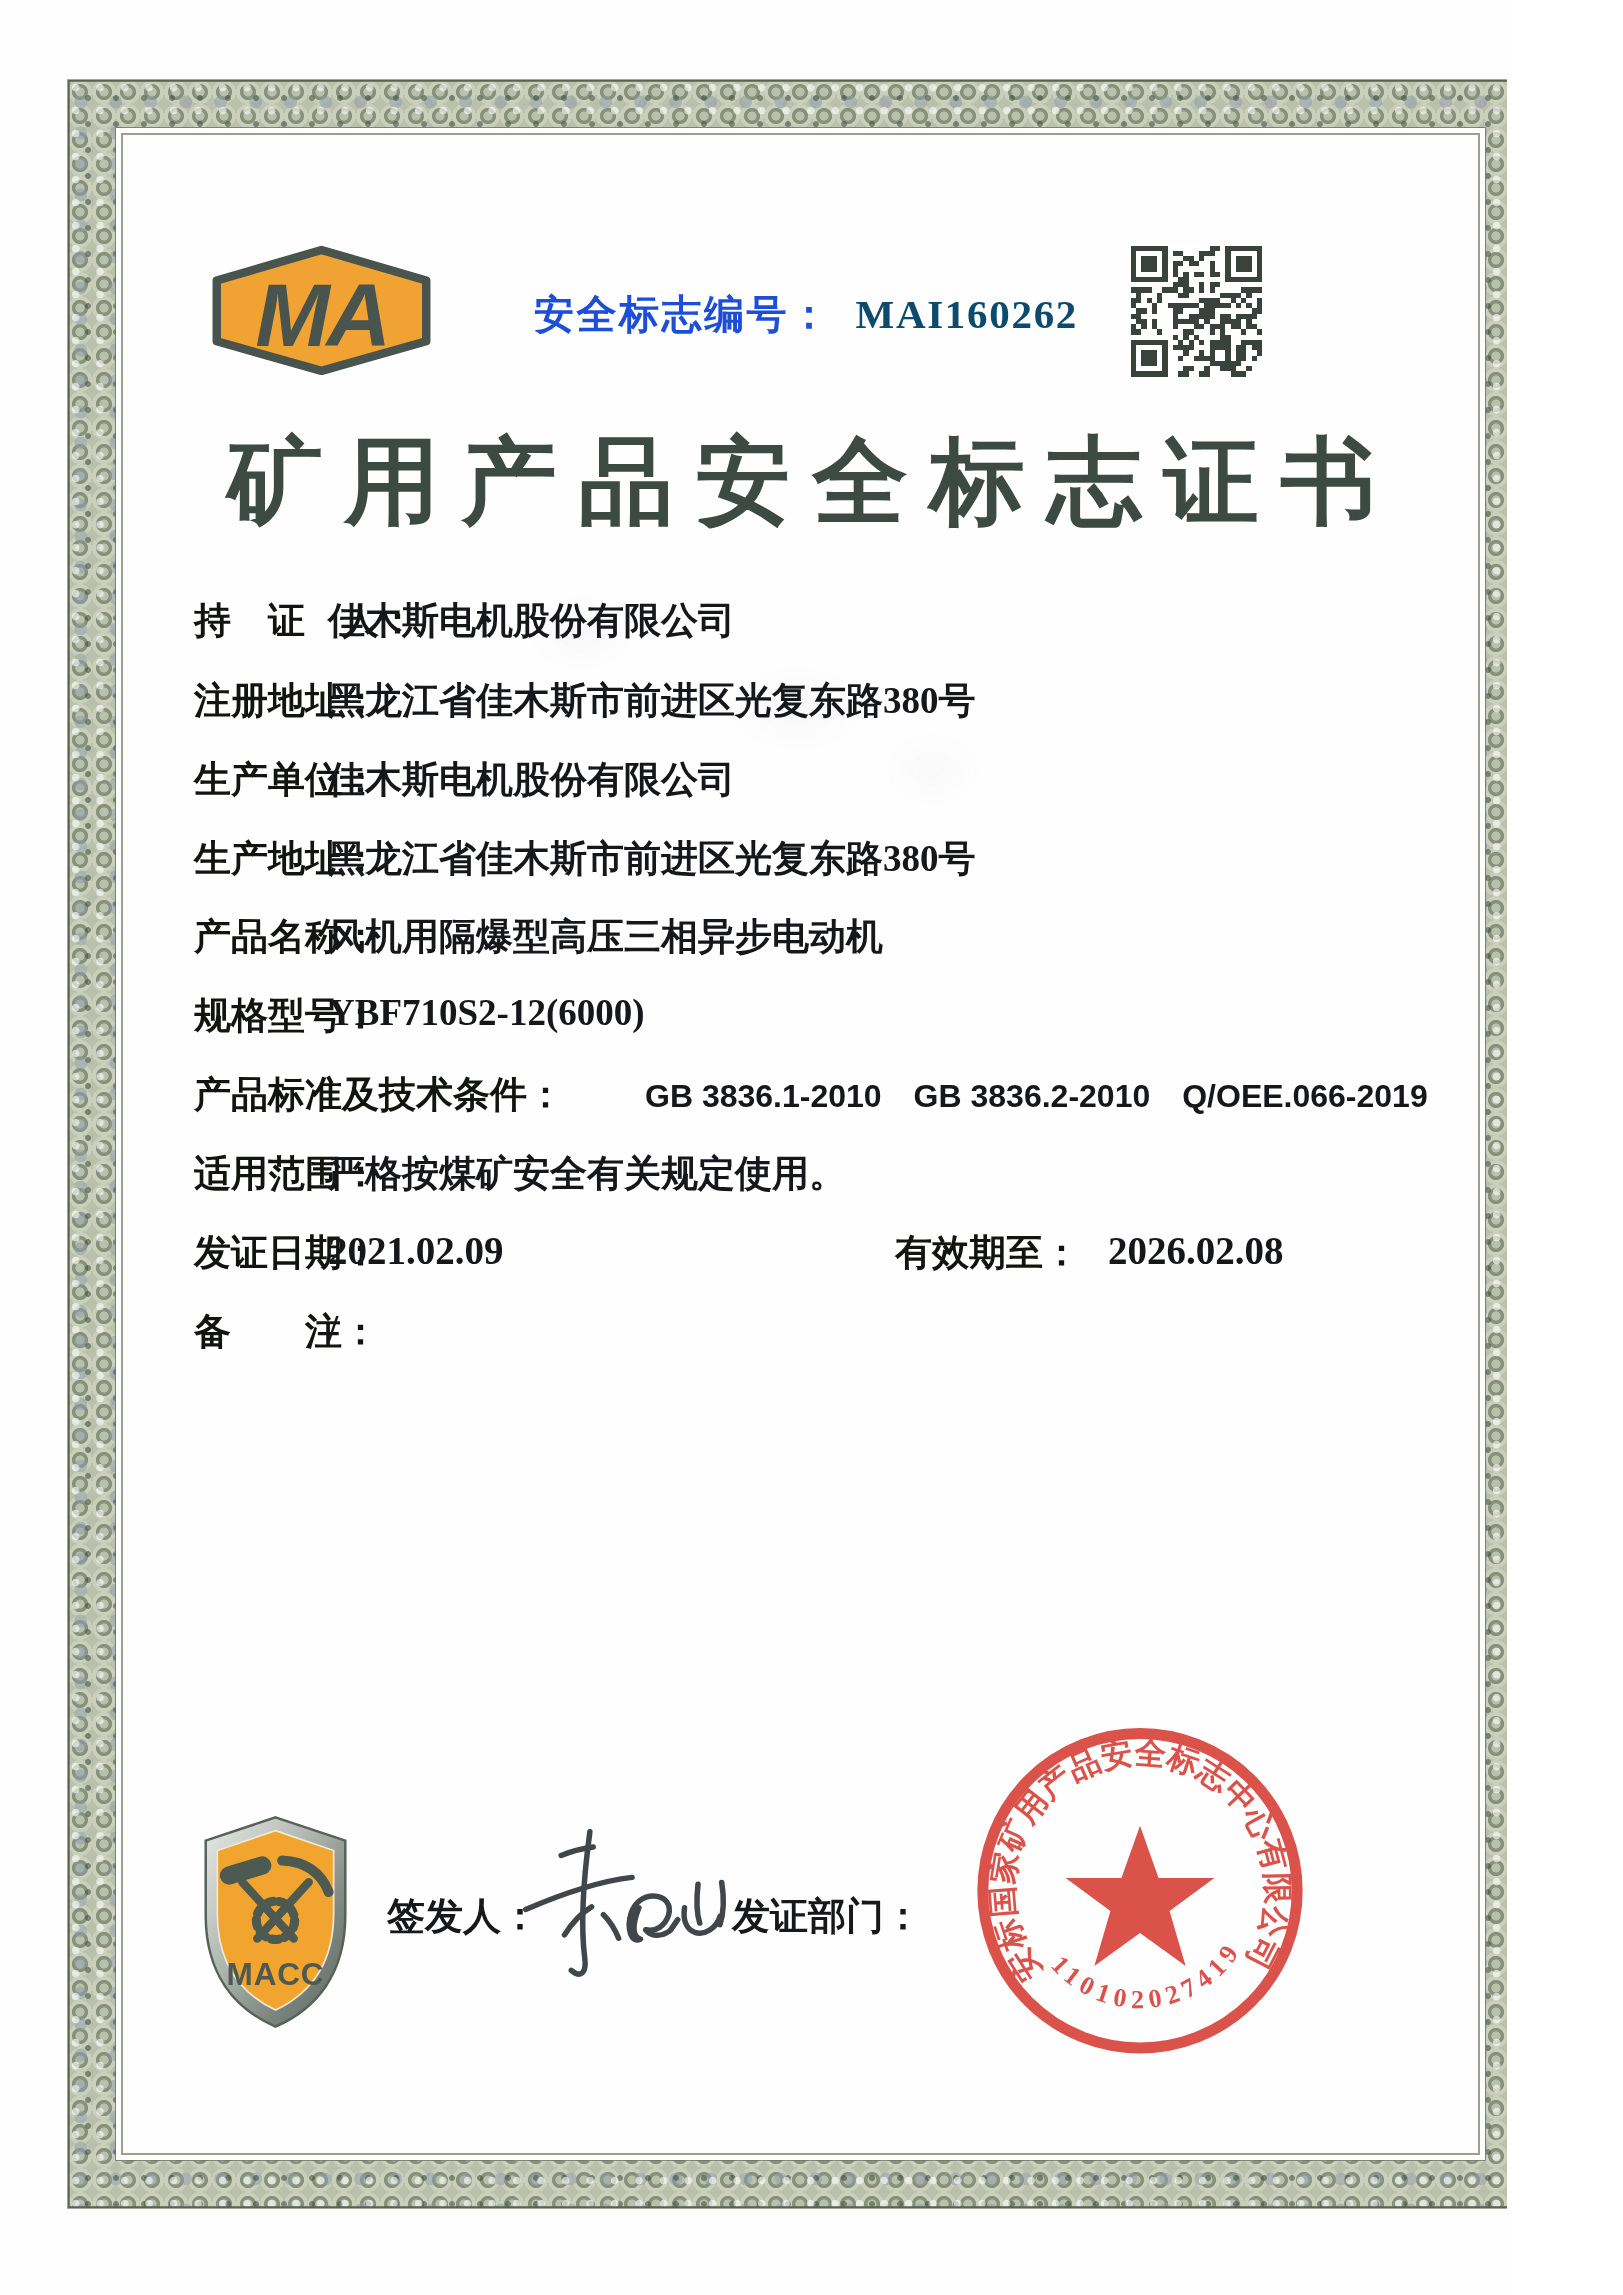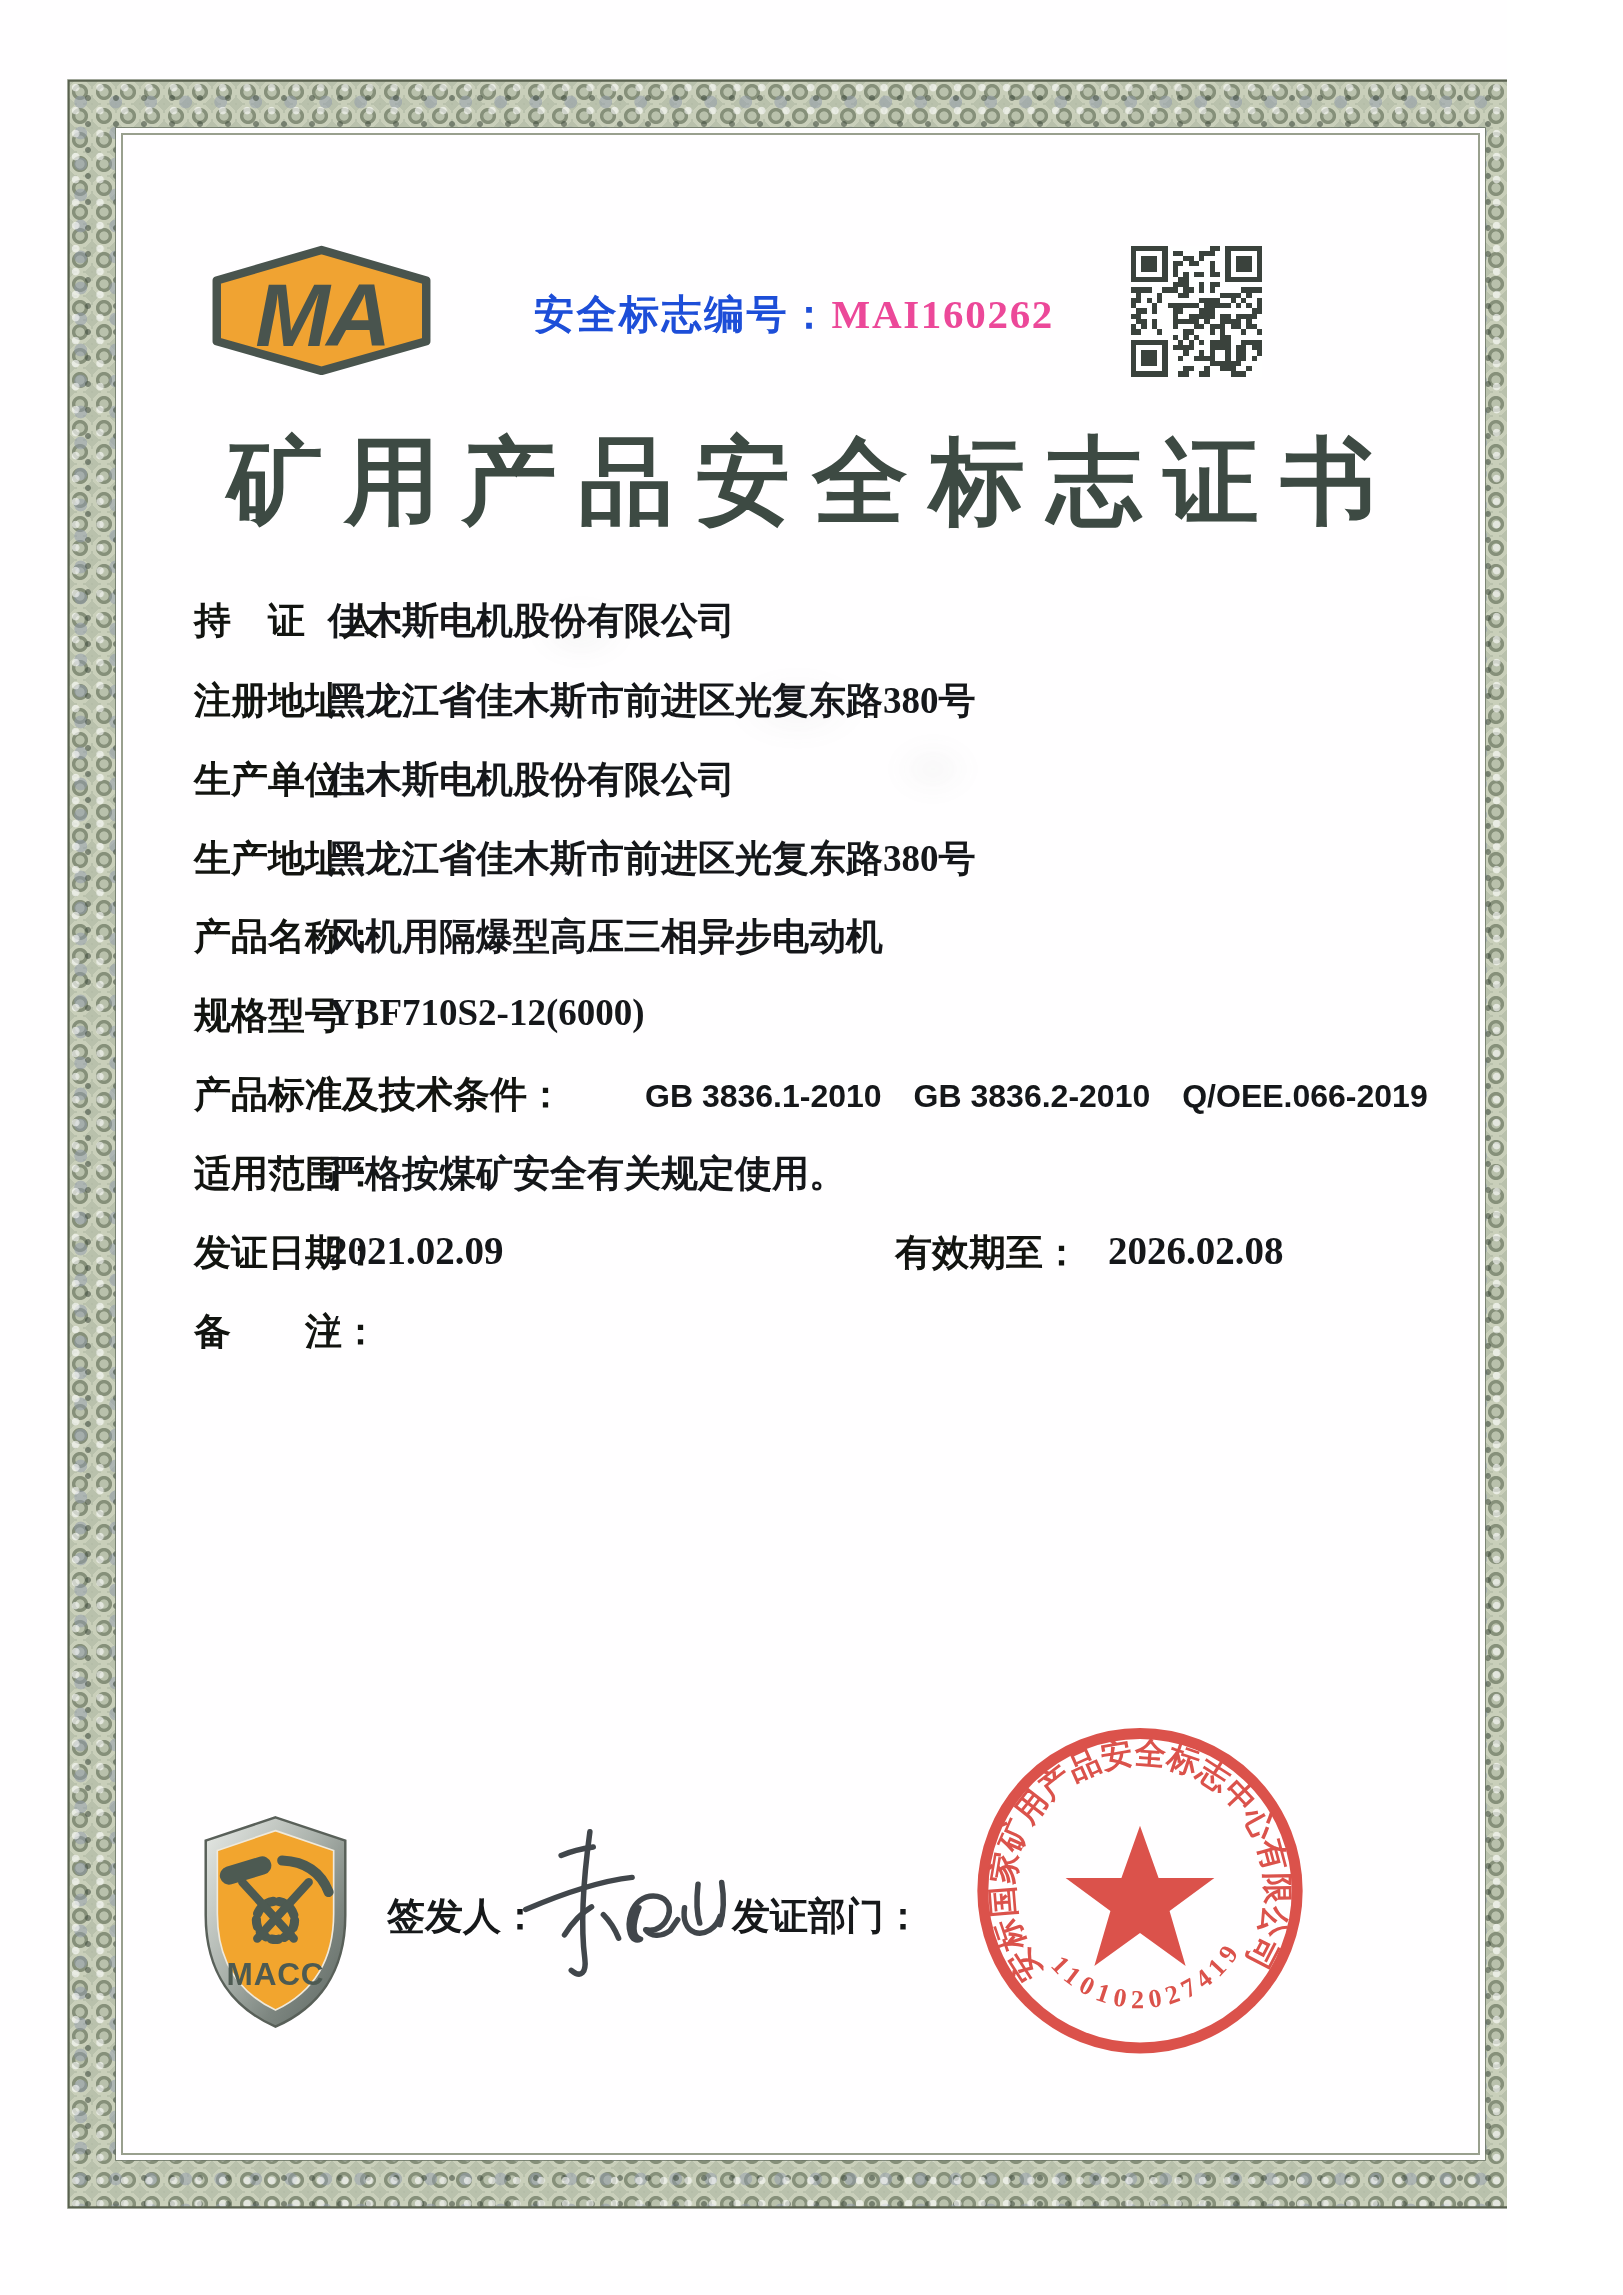--- a/index.html
+++ b/index.html
@@ -24,21 +24,21 @@
   
   .ghost{position:absolute;left:473px;top:541px;width:541px;height:304px;filter:blur(6px);opacity:.55;
     background:
       radial-gradient(76px 51px at 20% 30%, rgba(110,120,112,.10), transparent 70%),
       radial-gradient(101px 59px at 60% 55%, rgba(110,120,112,.09), transparent 70%),
       radial-gradient(68px 51px at 85% 75%, rgba(110,120,112,.08), transparent 70%);}
   
   .ma-logo{position:absolute;left:210px;top:243px;width:223px;height:134px;}
   .sn-line{position:absolute;left:534px;top:287px;white-space:nowrap;}
   .sn-label{font-family:"Liberation Sans","DejaVu Sans",sans-serif;font-weight:bold;font-size:40px;color:#1d4ed8;letter-spacing:2.5px;}
-  .sn-value{font-size:41px;font-weight:600;color:#ec4899;letter-spacing:1.7px;}
+  .sn-value{font-size:41px;font-weight:600;color:#0c4a6e;letter-spacing:1.7px;margin-left:24px;}
   .qr{position:absolute;left:1131px;top:244px;width:131px;height:134px;}
   .qr svg{width:100%;height:100%;shape-rendering:crispEdges;}
   
   .title{position:absolute;left:131px;top:428px;width:1363px;text-align:center;
     font-size:95px;font-weight:700;color:#3d4a43;letter-spacing:22px;line-height:1.15;white-space:nowrap;}
   
   .row{position:absolute;left:0;width:1623px;height:51px;padding-left:11px;}
   .row .lab{position:absolute;left:194px;font-family:"Liberation Sans","DejaVu Sans",sans-serif;
     font-weight:bold;font-size:37px;color:#121410;white-space:nowrap;}
   .row .val{position:absolute;left:328px;font-size:37px;font-weight:600;color:#15171a;white-space:nowrap;}

